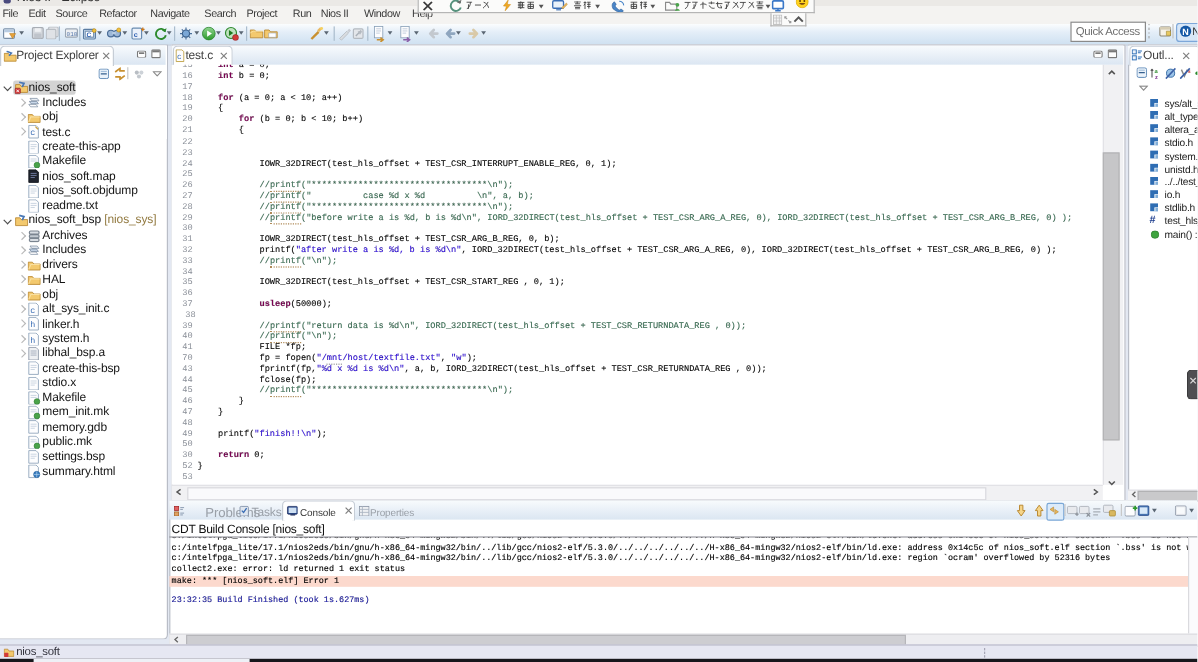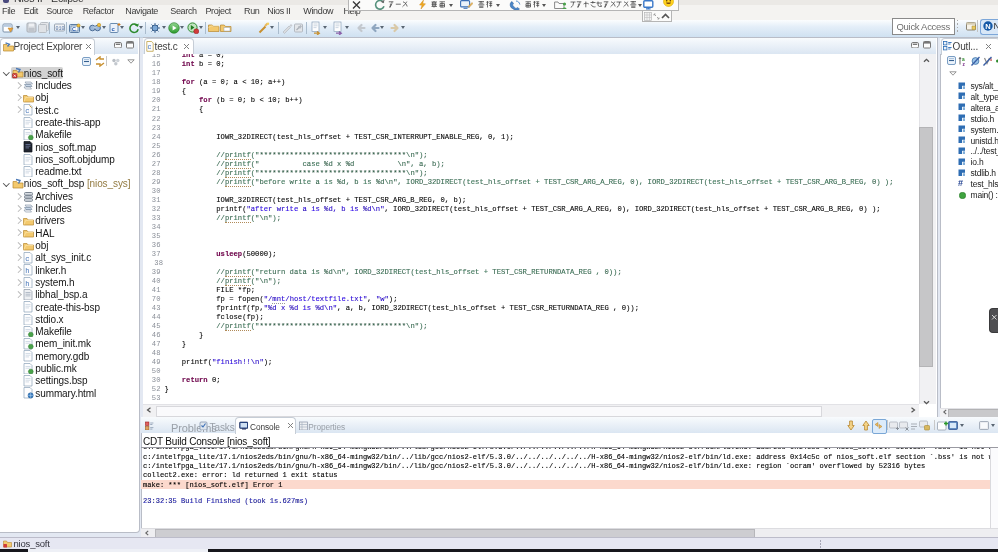--- a/index.html
+++ b/index.html
@@ -421,20 +421,21 @@
 <div class="cl" style="left:21.5px;top:123.72px">            <span class="c">//<span class="cu">printf</span>("before write a is %d, b is %d\n", IORD_32DIRECT(test_hls_offset + TEST_CSR_ARG_A_REG, 0), IORD_32DIRECT(test_hls_offset + TEST_CSR_ARG_B_REG, 0) );</span></div>
 <div class="ln" style="left:3.5px;top:132.75px">30</div>
 <div class="ln" style="left:3.5px;top:141.78px">31</div>
 <div class="cl" style="left:21.5px;top:141.78px">            IOWR_32DIRECT(test_hls_offset + TEST_CSR_ARG_B_REG, 0, b);</div>
 <div class="ln" style="left:3.5px;top:150.81px">32</div>
 <div class="cl" style="left:21.5px;top:150.81px">            printf(<span class="s">"after write a is %d, b is %d\n"</span>, IORD_32DIRECT(test_hls_offset + TEST_CSR_ARG_A_REG, 0), IORD_32DIRECT(test_hls_offset + TEST_CSR_ARG_B_REG, 0) );</div>
 <div class="ln" style="left:3.5px;top:159.84px">33</div>
 <div class="cl" style="left:21.5px;top:159.84px">            <span class="c">//<span class="cu">printf</span>("\n");</span></div>
 <div class="ln" style="left:3.5px;top:168.87px">34</div>
 <div class="ln" style="left:3.5px;top:177.9px">35</div>
+<div class="cl" style="left:21.5px;top:177.9px">            IOWR_32DIRECT(test_hls_offset + TEST_CSR_START_REG , 0, 1);</div>
 <div class="ln" style="left:3.5px;top:186.93px">36</div>
 <div class="ln" style="left:3.5px;top:195.96px">37</div>
 <div class="cl" style="left:21.5px;top:195.96px">            <span class="k">usleep</span>(50000);</div>
 <div class="ln" style="left:6px;top:204.99px">38</div>
 <div class="ln" style="left:3.5px;top:214.02px">39</div>
 <div class="cl" style="left:21.5px;top:214.02px">            <span class="c">//<span class="cu">printf</span>("return data is %d\n", IORD_32DIRECT(test_hls_offset + TEST_CSR_RETURNDATA_REG , 0));</span></div>
 <div class="ln" style="left:3.5px;top:223.05px">40</div>
 <div class="cl" style="left:21.5px;top:223.05px">            <span class="c">//<span class="cu">printf</span>("\n");</span></div>
 <div class="ln" style="left:3.5px;top:232.08px">41</div>
 <div class="cl" style="left:21.5px;top:232.08px">            FILE *fp;</div>

